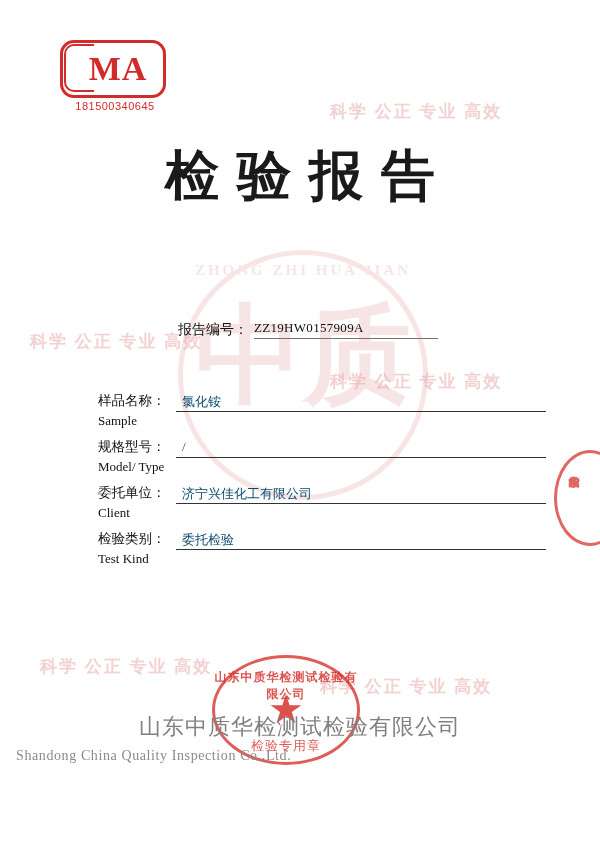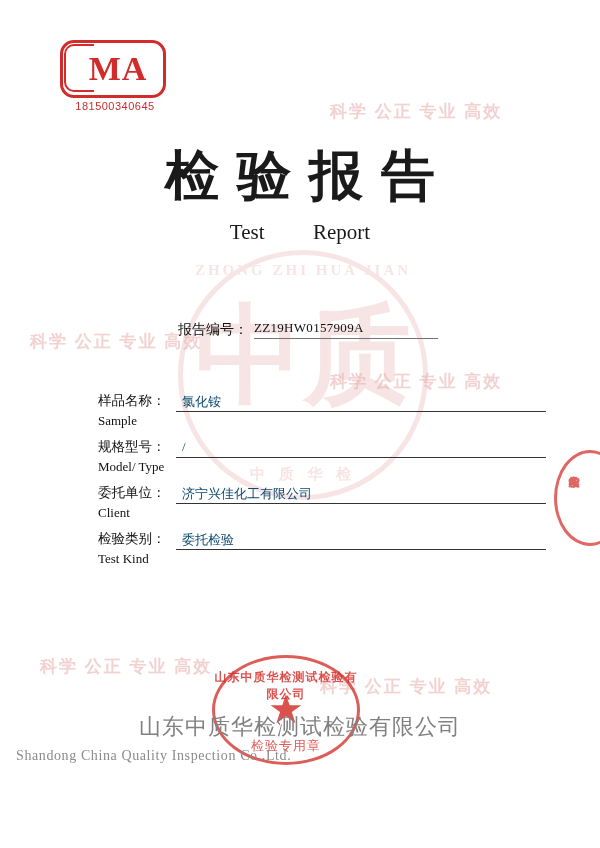--- a/index.html
+++ b/index.html
@@ -374,36 +374,30 @@
     <div class="wm-text" style="left:30px;  top:330px;">科学  公正  专业  高效</div>
     <div class="wm-text" style="left:330px; top:370px;">科学  公正  专业  高效</div>
     <div class="wm-text" style="left:40px;  top:655px;">科学  公正  专业  高效</div>
     <div class="wm-text" style="left:320px; top:675px;">科学  公正  专业  高效</div>
   </div>
 
   <div class="center-wm">
     <div class="cring"></div>
     <div class="ctop">ZHONG ZHI HUA JIAN</div>
     <div class="cglyph">中质</div>
-    <div class="cbot">中 质 华 检</div>
   </div>
 
   <div class="cma-box">
     <div class="cma-frame"></div>
     <div class="cma-inner-l"></div>
     <div class="cma-letters">MA</div>
     <div class="cma-num">181500340645</div>
   </div>
 
   <div class="title-cn">检验报告</div>
-  <div class="title-en">
-    <span>Test</span>
-    <span class="gap"></span>
-    <span>Report</span>
-  </div>
 
   <div class="report-no">
     <div class="lbl">报告编号：</div>
     <div class="val">ZZ19HW0157909A</div>
   </div>
 
   <div class="fields">
     <div class="frow">
       <div class="cn">样品名称：</div>
       <div class="en">Sample</div>

